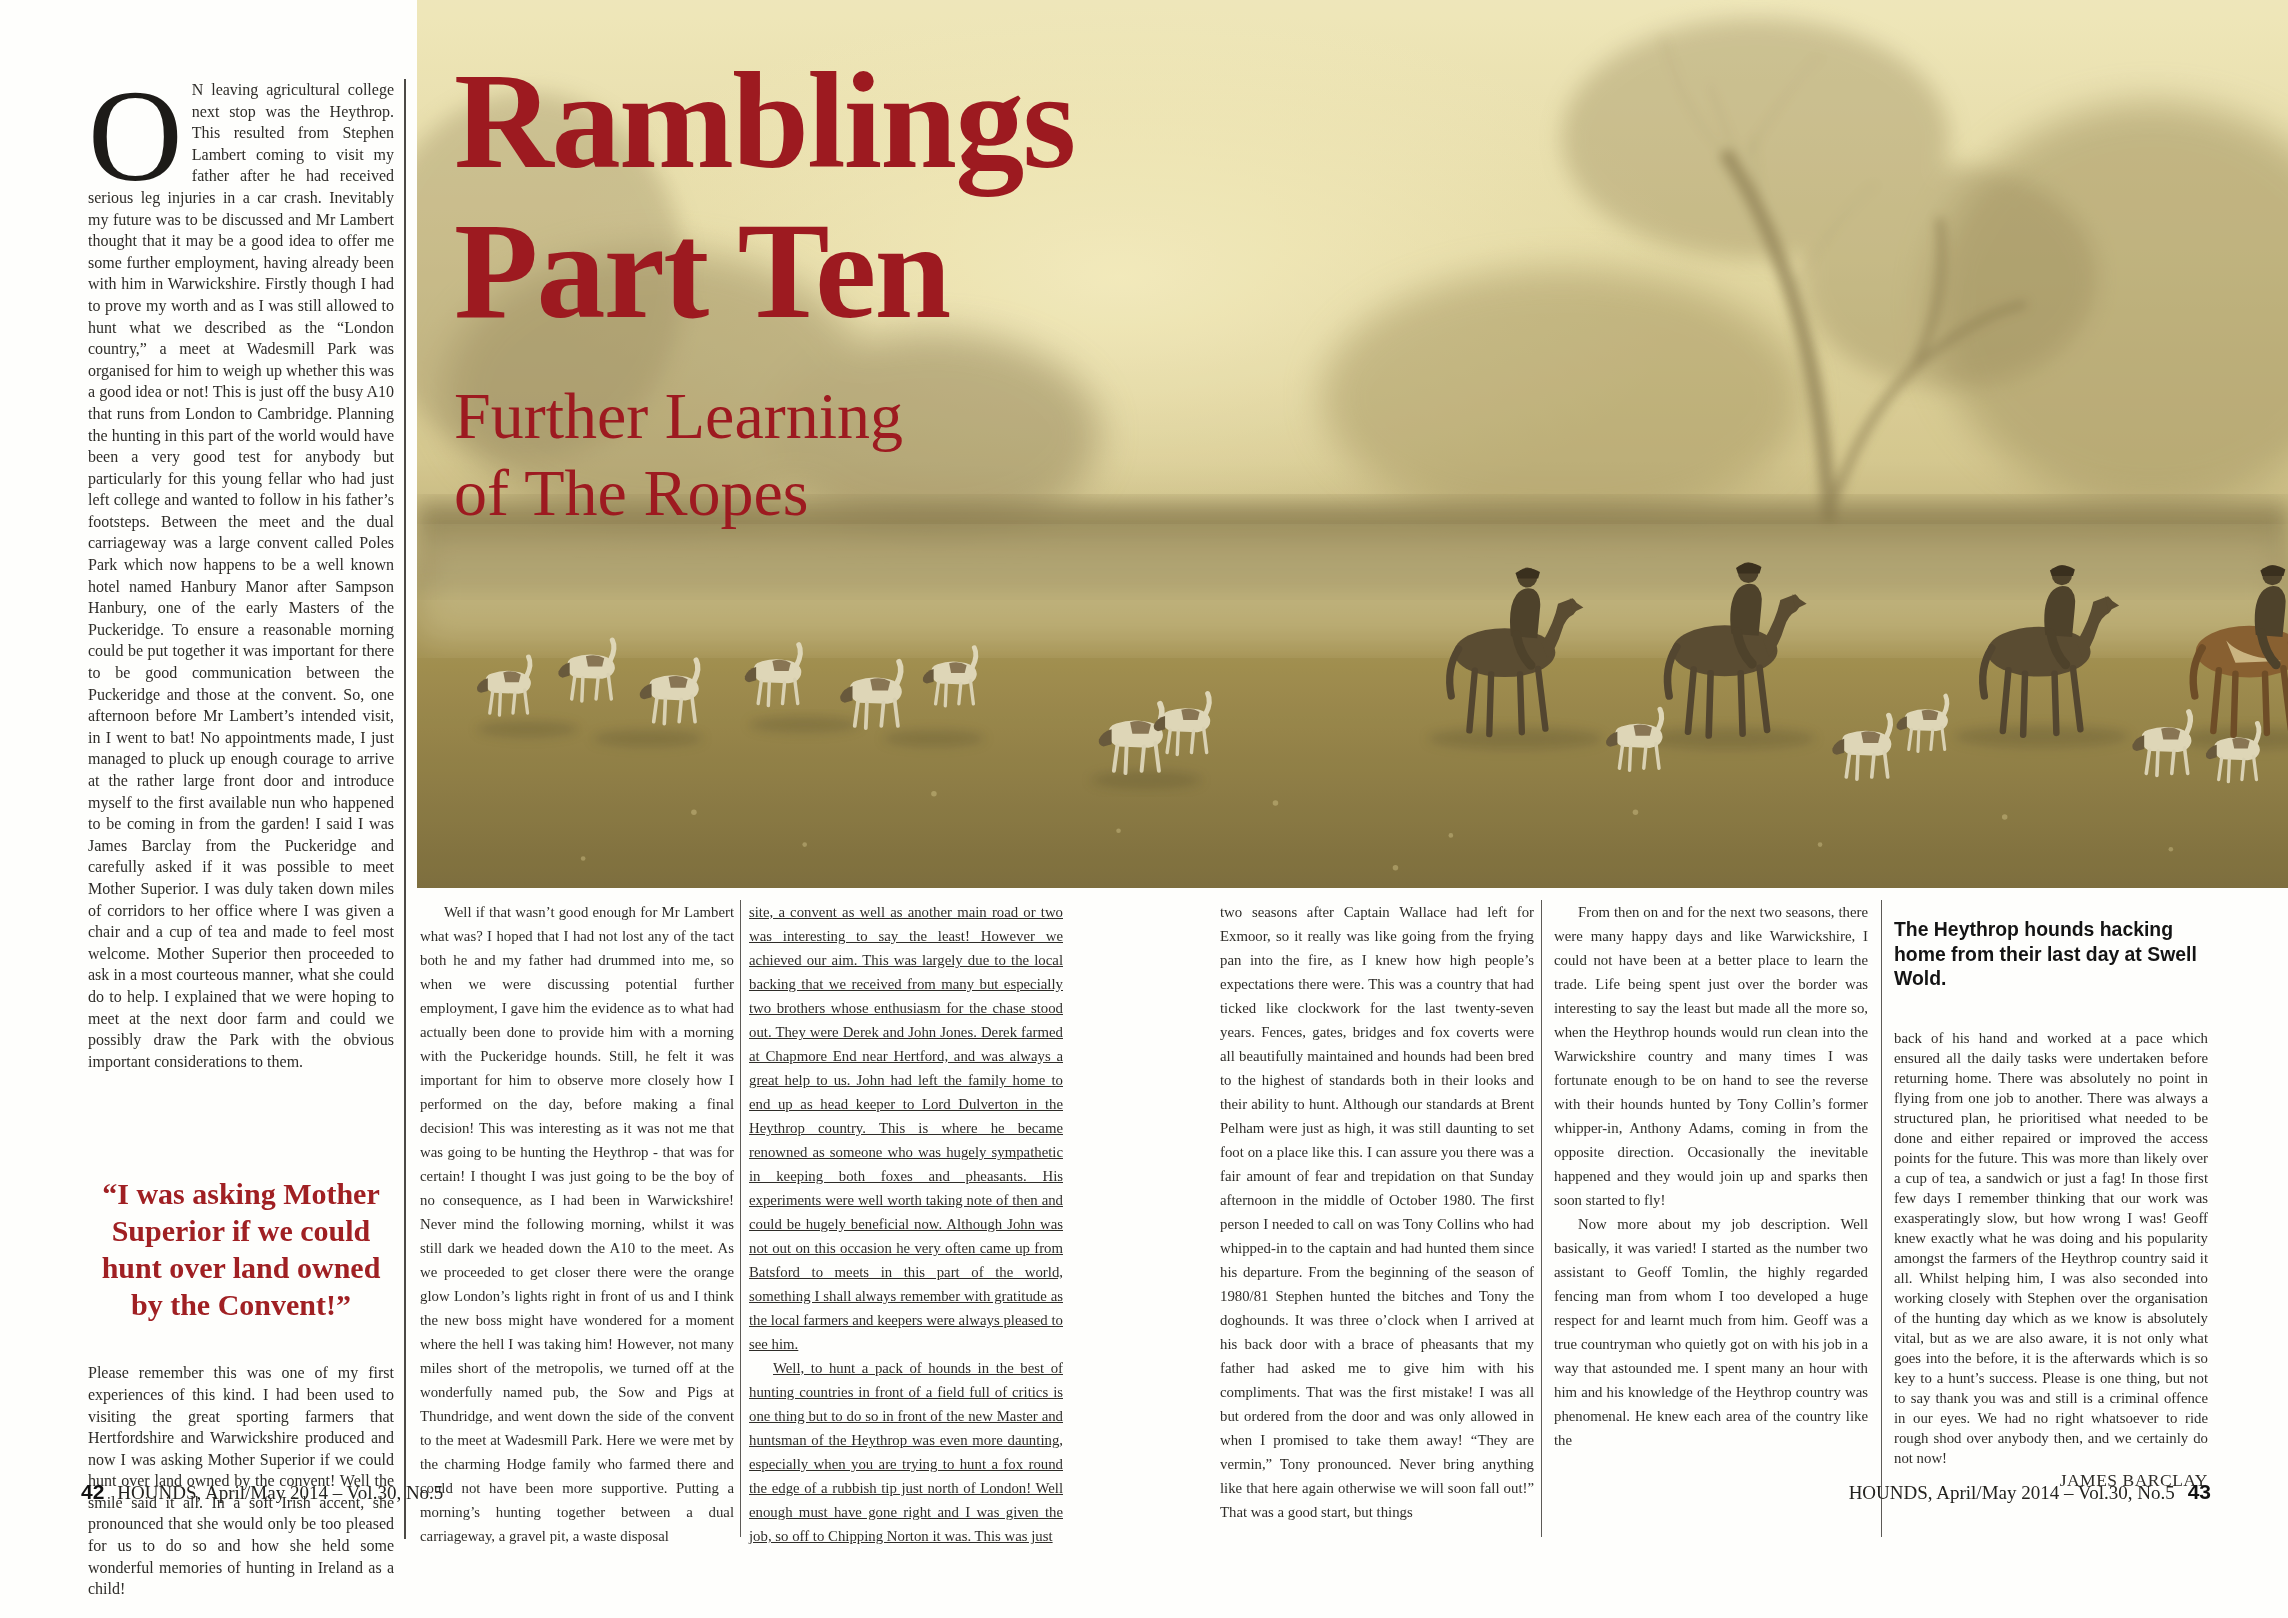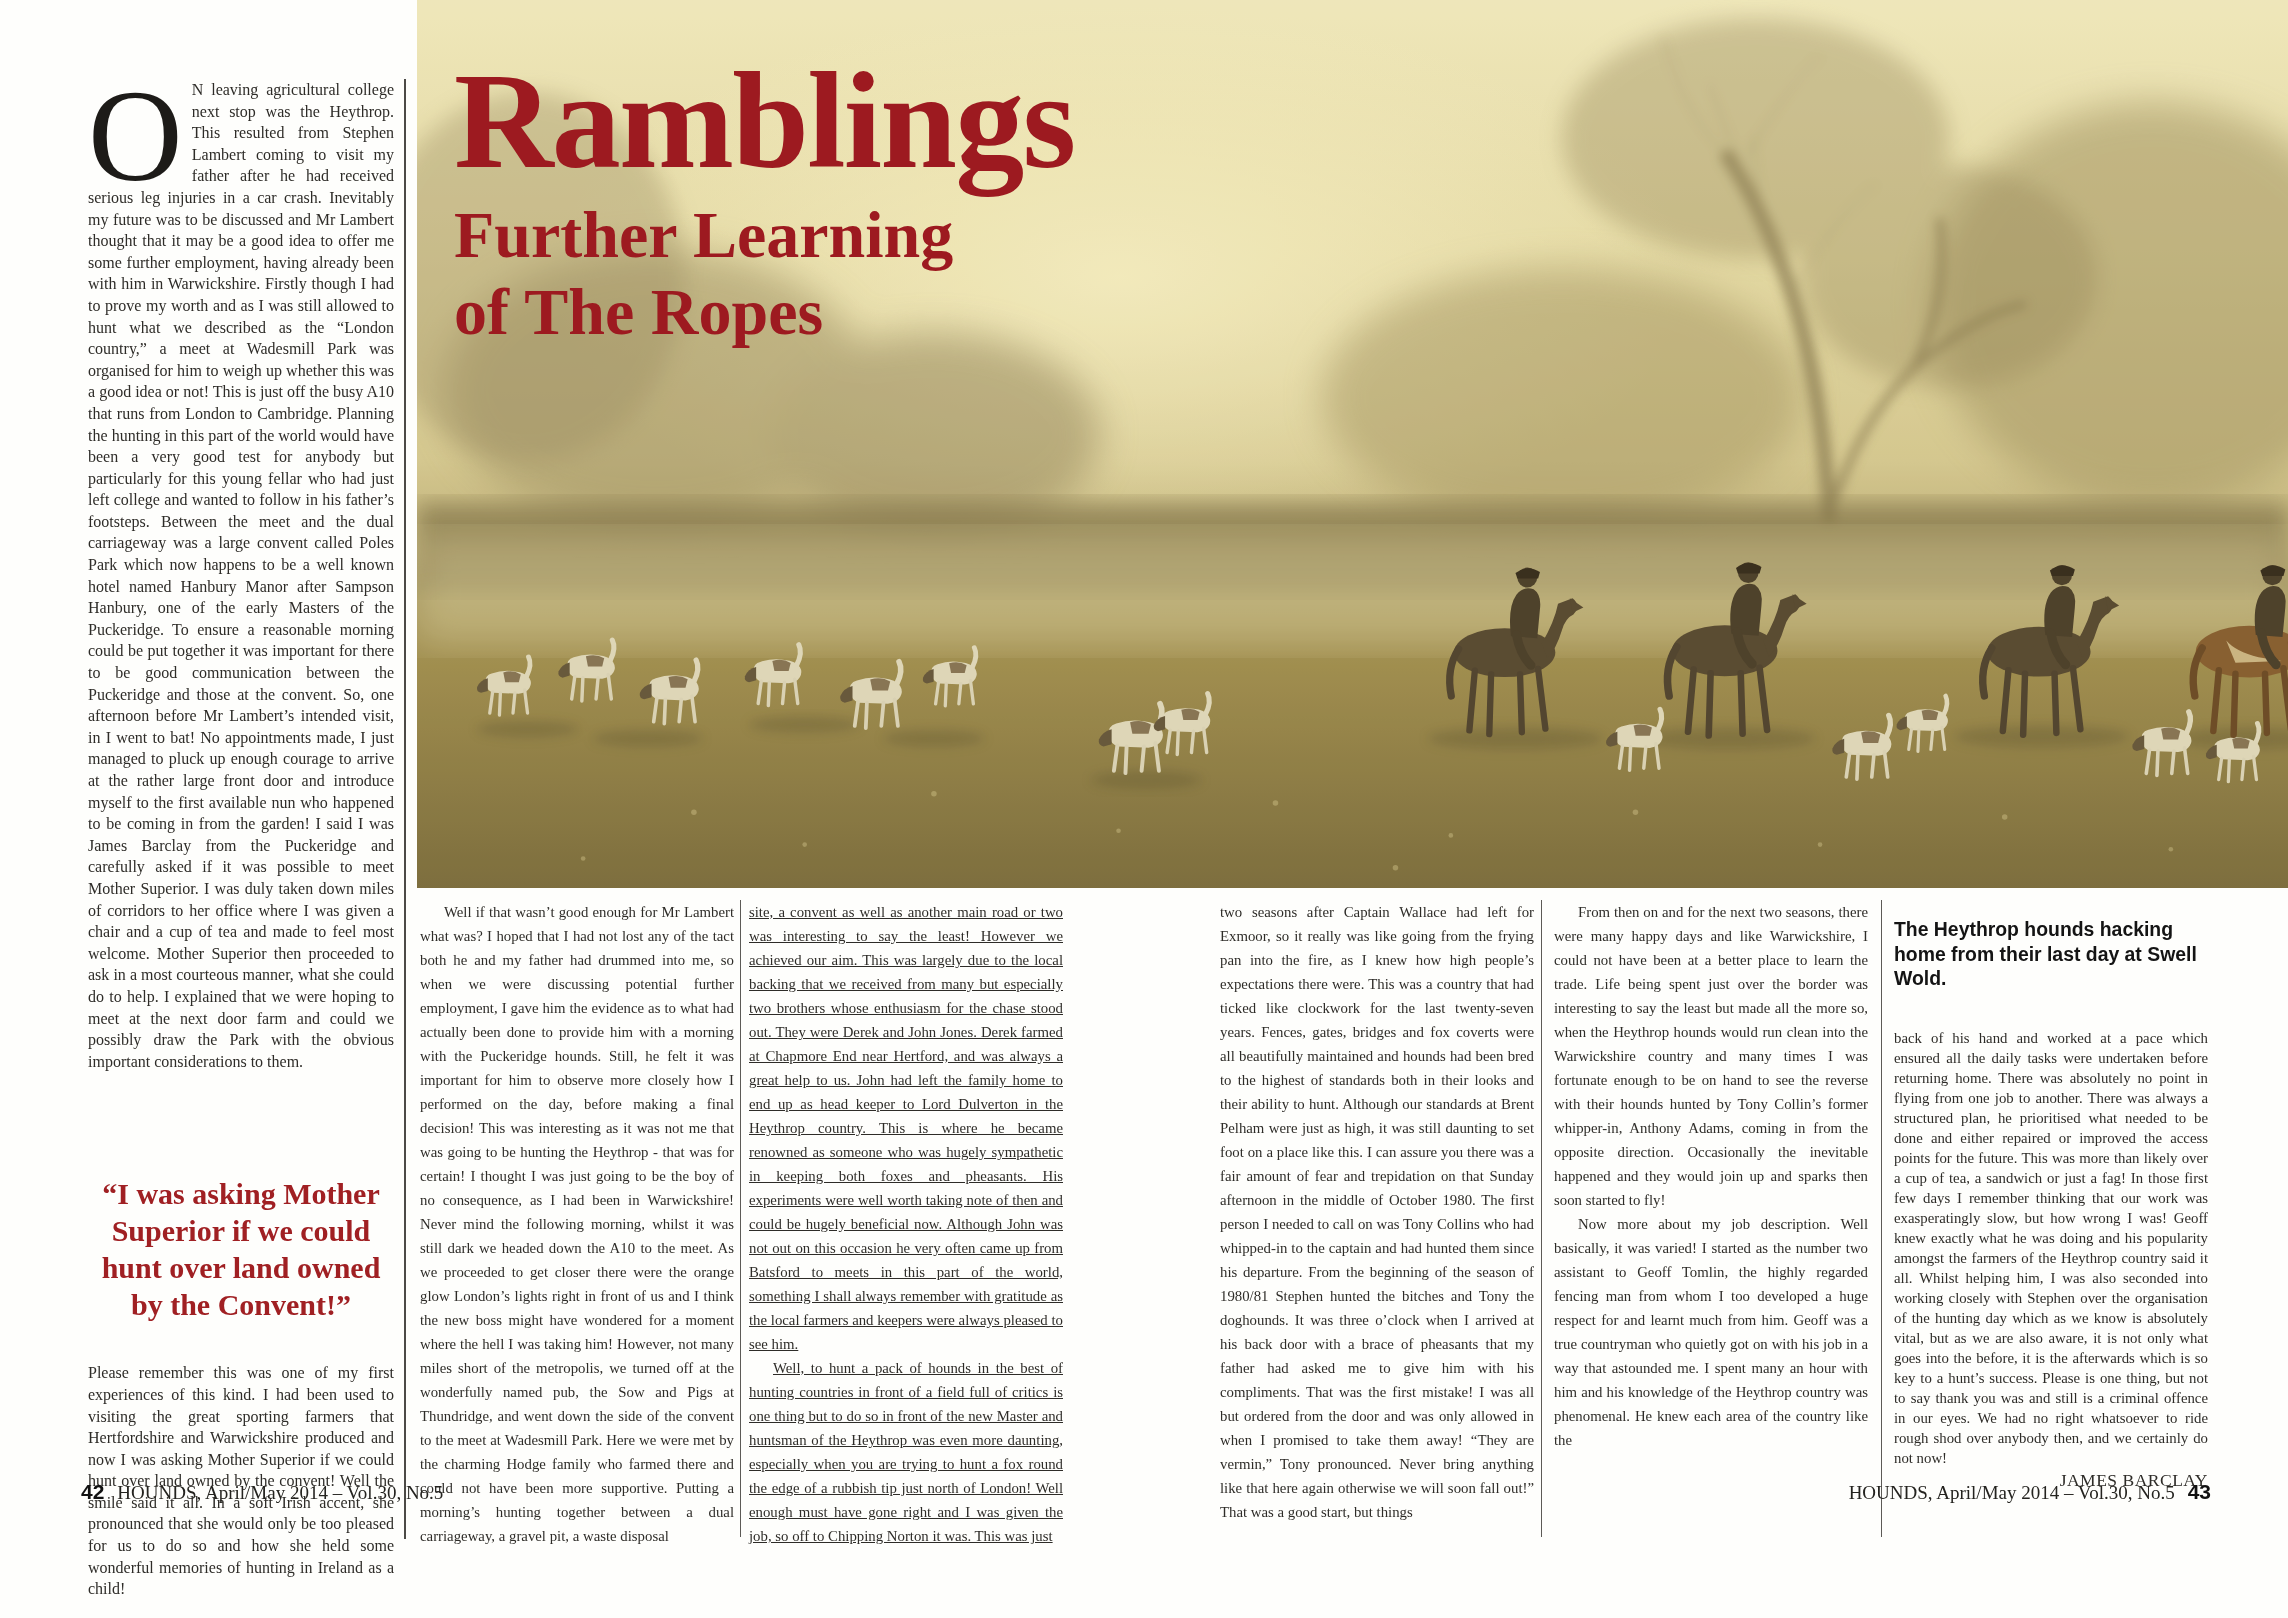--- a/index.html
+++ b/index.html
@@ -29,21 +29,21 @@
   .vrule.thin { width:1.4px; top:900px; height:637px; background:#5c5a56; }
   
   .photo {
     position:absolute; left:417px; top:0; width:1872px; height:888px;
     overflow:hidden;
   }
   .photo svg { display:block; width:1872px; height:888px; }
   
   .titleblock { position:absolute; left:454px; top:46px; color:#9d1a20; }
   .title-main { font-weight:bold; font-size:138px; line-height:150px; letter-spacing:-1.8px; }
-  .title-sub  { font-weight:bold; font-size:66px; line-height:77px; }
+  .title-sub  { font-weight:normal; font-size:66px; line-height:77px; margin-top:31px; }
   
   .bodycol {
     position:absolute; top:900px; width:314px;
     font-size:14.8px; line-height:24px; text-align:justify;
   }
   .bodycol p { margin:0; }
   .bodycol p.indent { text-indent:24px; }
   .c1 { left:420px; }
   .c2 { left:749px;text-decoration:underline; }
   .c3 { left:1220px; }
@@ -226,20 +226,21 @@
         <path d="M98,130 Q102,152 114,164" fill="none" stroke="#3a2d1b" stroke-width="10" stroke-linecap="round"></path>
       </g>
 
       <rect x="0" y="0" width="2028" height="962" fill="#e8dca4" opacity="0.12"></rect>
     </svg>
   </div>
 
   <div class="titleblock">
     <div class="title-main">
       <div>Ramblings</div>
+      <div>Part Ten</div>
     </div>
     <div class="title-sub">
       <div>Further Learning</div>
       <div>of The Ropes</div>
     </div>
   </div>
 
   <div class="vrule main"></div>
   <div class="vrule thin" style="left:740px;"></div>
   <div class="vrule thin" style="left:1541px;"></div>

